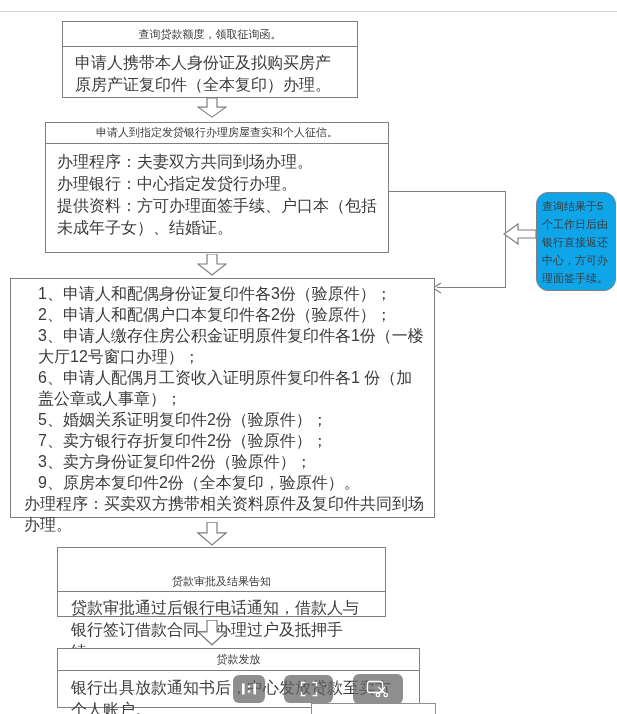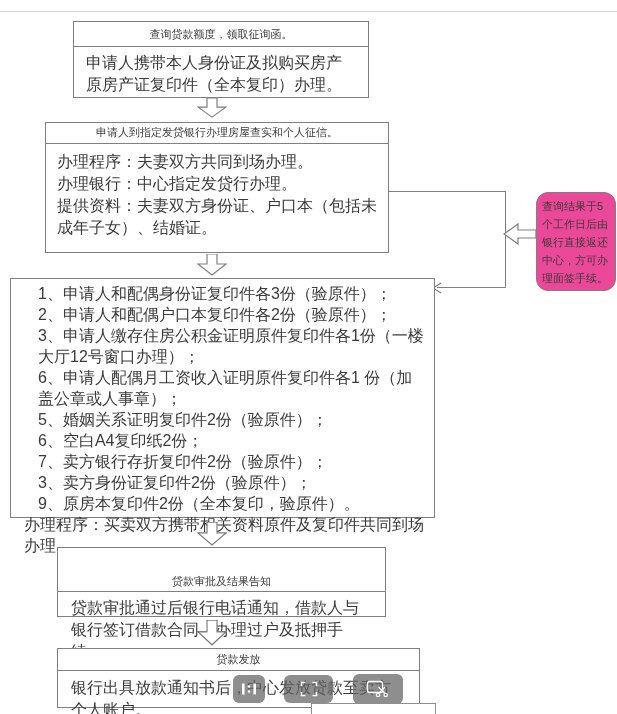--- a/index.html
+++ b/index.html
@@ -20,54 +20,54 @@
   .b1-body{padding:5px 12px 0 12px;}
   .b2-body{padding:8px 11px 0 11px;}
   .b3-body{padding:4px 10px 0 13px;line-height:21px;}
   .b3-item{margin-left:14px;}
   .b4-body{padding:5px 13px 0 13px;}
   .b5-body{padding:6px 13px 0 13px;}
   .conn{position:absolute;background:#7f7f7f;}
   .arrow{position:absolute;}
   .callout{
     position:absolute;left:536px;top:192px;width:80px;height:99px;
-    border:1px solid #7f7f7f;border-radius:12px;background:#ec4899;
+    border:1px solid #7f7f7f;border-radius:12px;background:#0ea5e9;
     padding:4px 5px;box-sizing:border-box;font-size:11px;line-height:18px;color:#3b3b3b;
   }
   .tbtn{
     position:absolute;background:rgba(99,99,99,0.72);border-radius:6px;
     display:flex;align-items:center;justify-content:center;border:none;padding:0;cursor:pointer;
   }
   .tooltip-partial{
     position:absolute;left:311px;top:703px;width:125px;height:14px;
     background:#fff;border:1px solid #8f8f8f;box-sizing:border-box;
   }
 </style>
 </head>
 <body>
 
 <div class="canvas">
 
   <div class="hr-top"></div>
 
-  <div class="box" style="left:73px;top:21px;width:296px;height:77px;">
+  <div class="box" style="left:62px;top:21px;width:296px;height:77px;">
     <div class="box-title t24">查询贷款额度，领取征询函。</div>
     <div class="box-body b1-body">申请人携带本人身份证及拟购买房产原房产证复印件（全本复印）办理。</div>
   </div>
 
   <svg class="arrow" style="left:197px;top:98px;" width="30" height="20" viewBox="0 0 30 22" preserveAspectRatio="none">
     <polygon points="10,0 20,0 20,10 29,10 15,21 1,10 10,10" fill="#ffffff" stroke="#7f7f7f" stroke-width="1.2"></polygon>
   </svg>
 
   <div class="box" style="left:45px;top:122px;width:344px;height:131px;font-family:Liberation Mono, monospace;">
     <div class="box-title t20">申请人到指定发贷银行办理房屋查实和个人征信。</div>
     <div class="box-body b2-body">
       <div>办理程序：夫妻双方共同到场办理。</div>
       <div>办理银行：中心指定发贷行办理。</div>
-      <div>提供资料：夫妻双方身份证、户口本（包括未成年子女）、结婚证。</div>
+      <div>提供资料：方可办理面签手续、户口本（包括未成年子女）、结婚证。</div>
     </div>
   </div>
 
   <div class="conn" style="left:389px;top:191px;width:117px;height:1px;"></div>
   <div class="conn" style="left:505px;top:191px;width:1px;height:97px;"></div>
   <div class="conn" style="left:437px;top:287px;width:69px;height:1px;"></div>
   <svg class="arrow" style="left:431px;top:282px;" width="12" height="12" viewBox="0 0 12 12">
     <path d="M10,1 L2,6 L10,11" fill="none" stroke="#7f7f7f" stroke-width="1.2"></path>
   </svg>
 
@@ -82,21 +82,20 @@
     <polygon points="10,0 20,0 20,10 29,10 15,21 1,10 10,10" fill="#ffffff" stroke="#7f7f7f" stroke-width="1.2"></polygon>
   </svg>
 
   <div class="box" style="left:10px;top:278px;width:425px;height:240px;">
     <div class="box-body b3-body">
       <div class="b3-item">1、申请人和配偶身份证复印件各3份（验原件）；</div>
       <div class="b3-item">2、申请人和配偶户口本复印件各2份（验原件）；</div>
       <div class="b3-item">3、申请人缴存住房公积金证明原件复印件各1份（一楼大厅12号窗口办理）；</div>
       <div class="b3-item">6、申请人配偶月工资收入证明原件复印件各1 份（加盖公章或人事章）；</div>
       <div class="b3-item">5、婚姻关系证明复印件2份（验原件）；</div>
-      <div class="b3-item">6、空白A4复印纸2份；</div>
       <div class="b3-item">7、卖方银行存折复印件2份（验原件）；</div>
       <div class="b3-item">3、卖方身份证复印件2份（验原件）；</div>
       <div class="b3-item">9、原房本复印件2份（全本复印，验原件）。</div>
       <div>办理程序：买卖双方携带相关资料原件及复印件共同到场办理。</div>
     </div>
   </div>
 
   <svg class="arrow" style="left:197px;top:522px;" width="30" height="24" viewBox="0 0 30 22" preserveAspectRatio="none">
     <polygon points="10,0 20,0 20,10 29,10 15,21 1,10 10,10" fill="#ffffff" stroke="#7f7f7f" stroke-width="1.2"></polygon>
   </svg>

